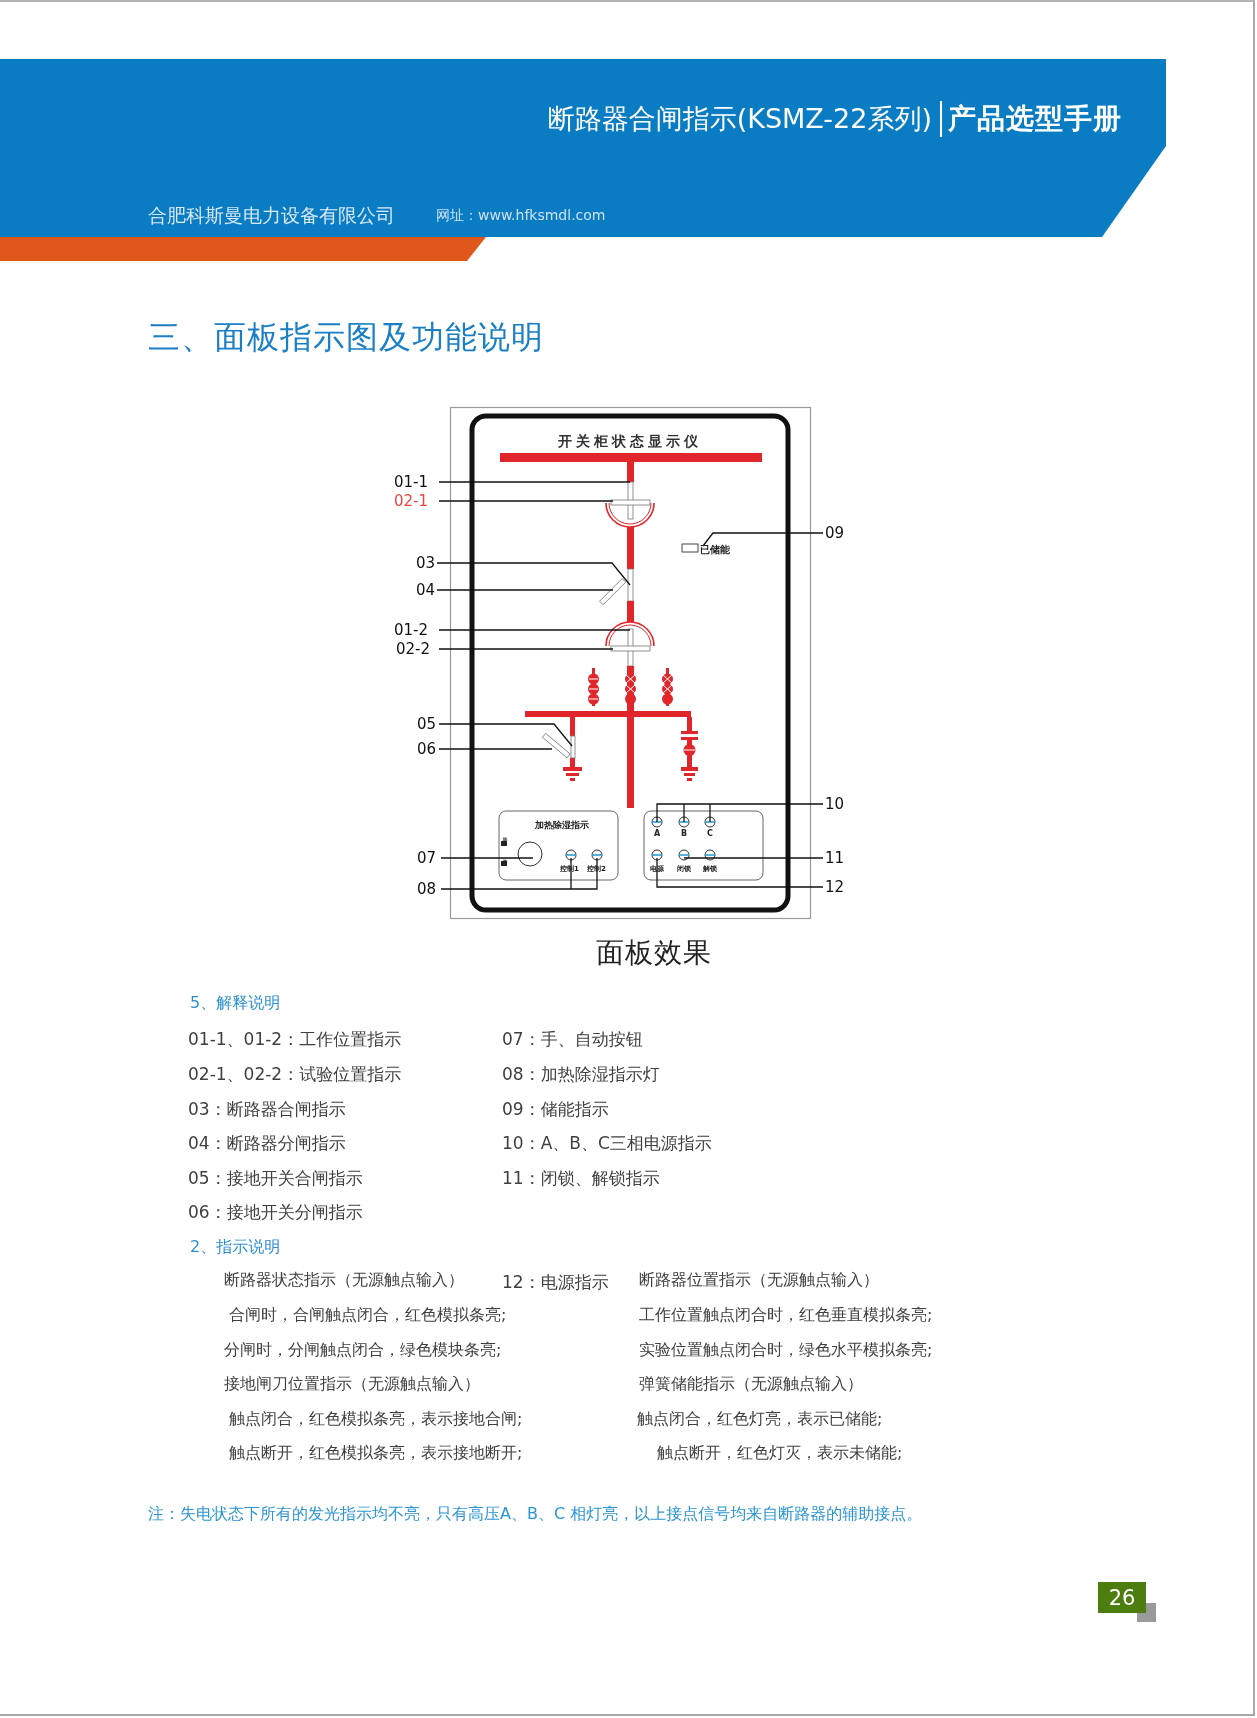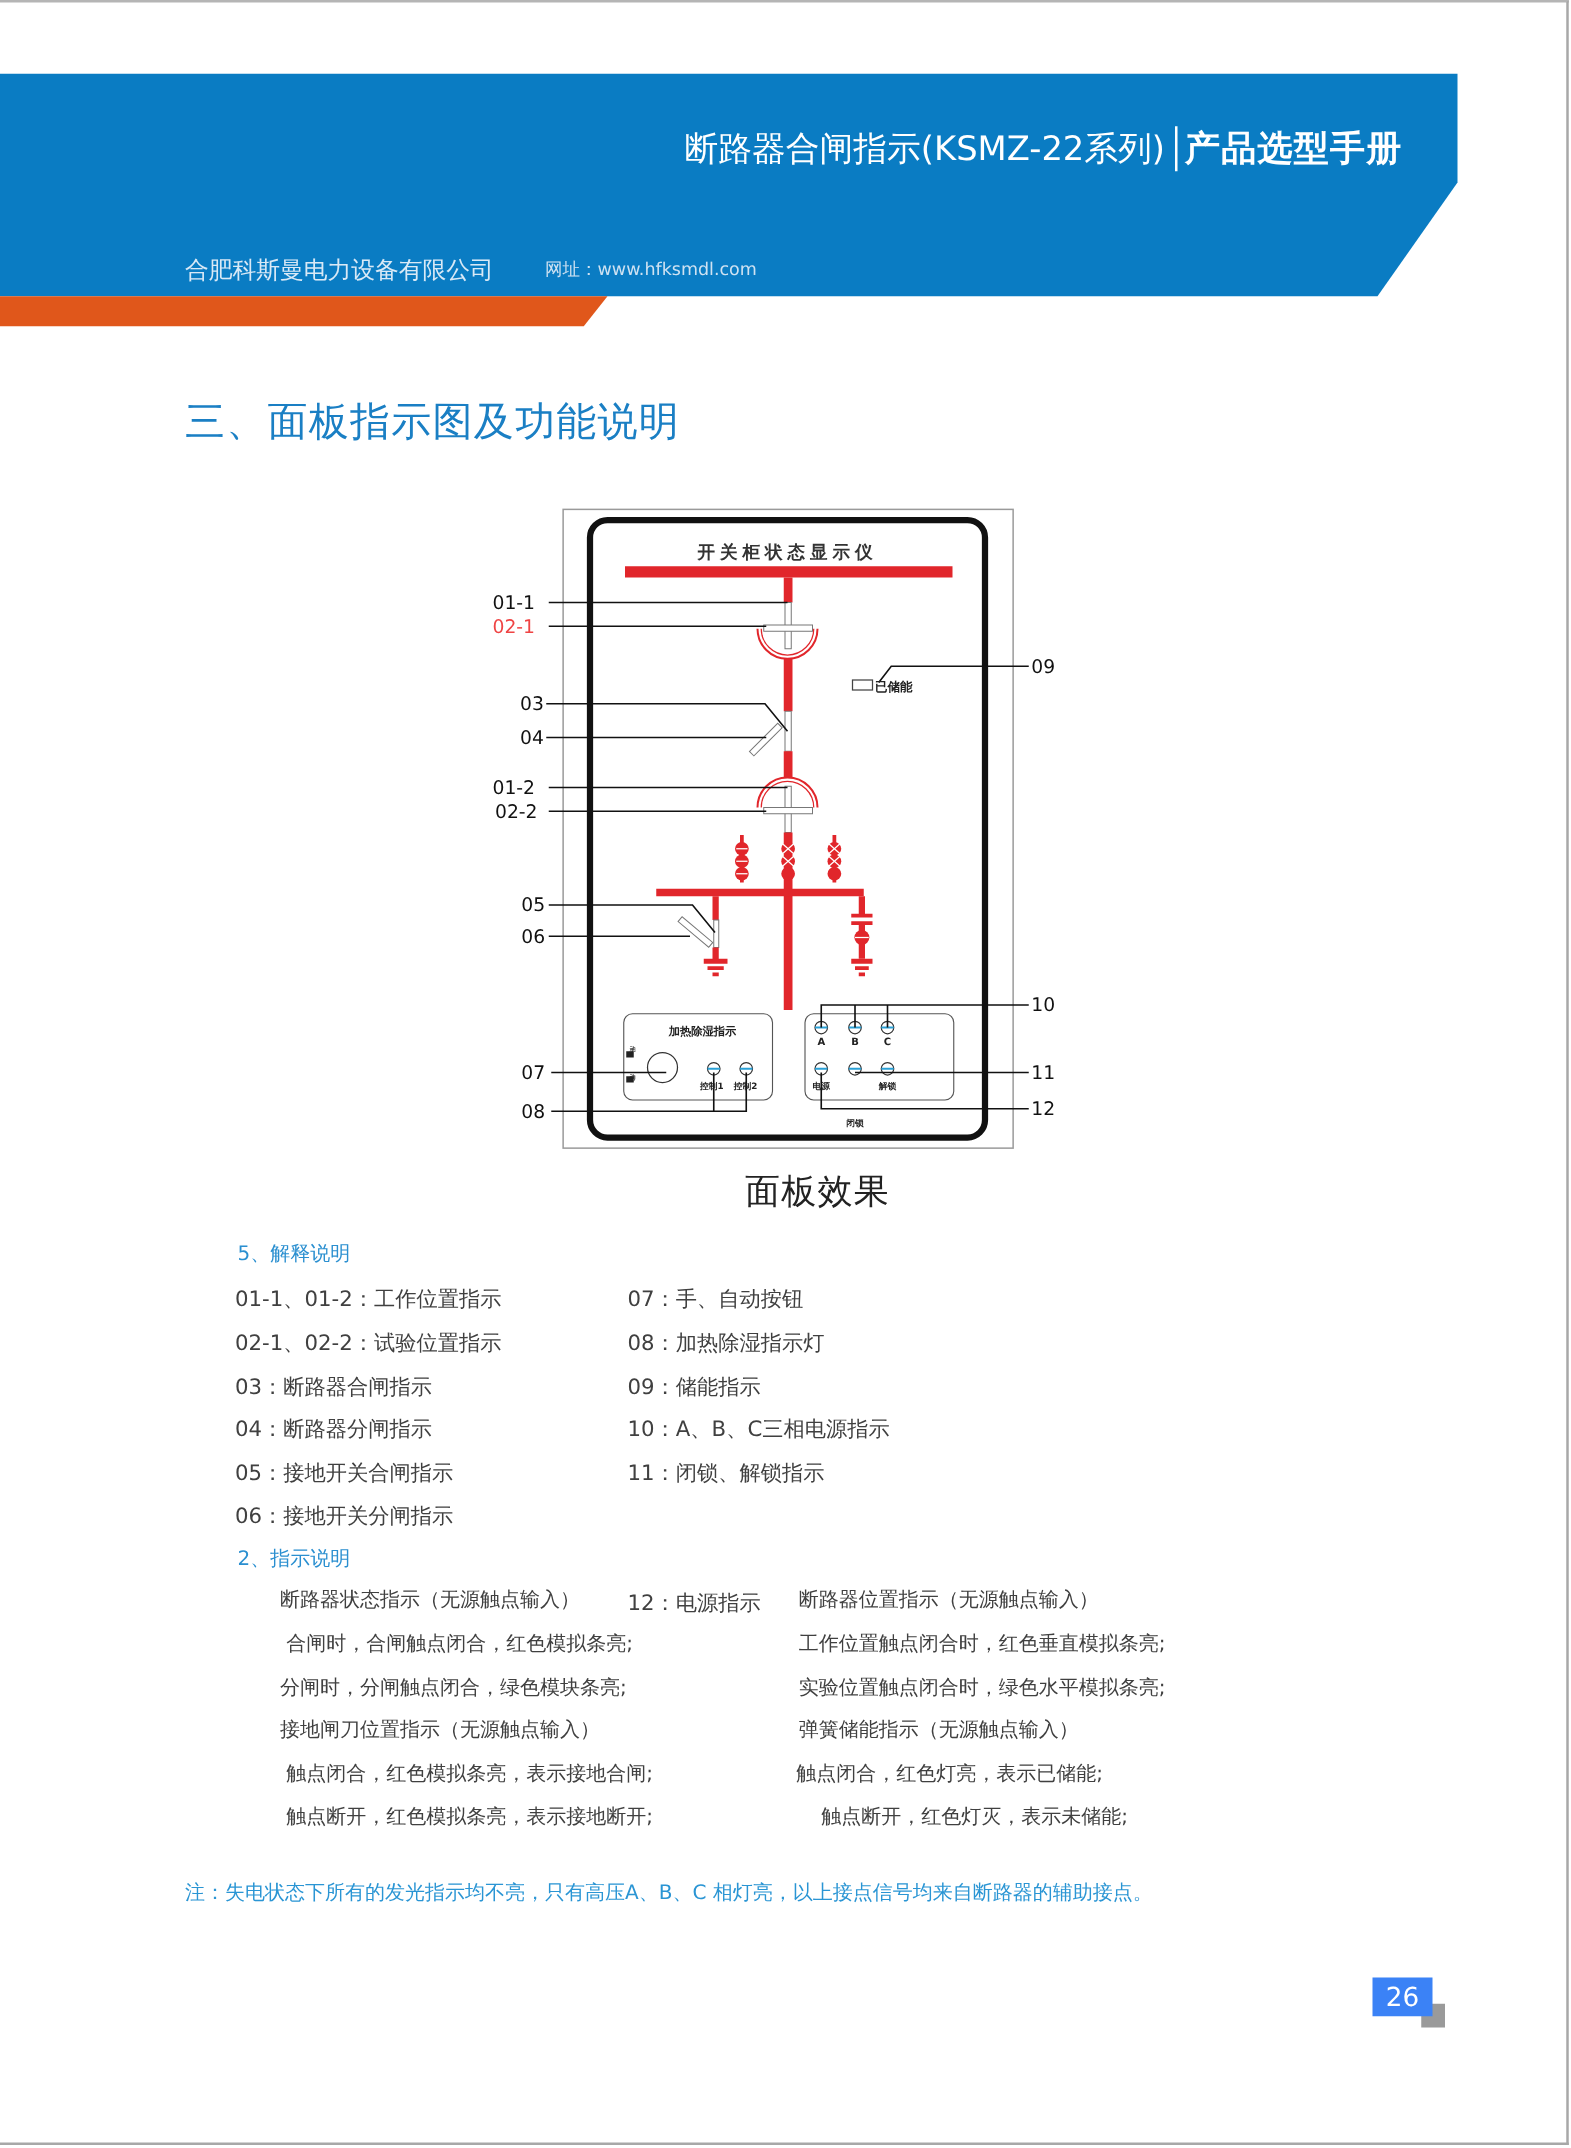--- a/index.html
+++ b/index.html
@@ -16,21 +16,21 @@
   .banner-title .manual { font-weight:bold; font-size:28px; letter-spacing:1px; }
   .company { position:absolute; left:148px; top:203px; color:#d9e9f6; font-size:19px; white-space:nowrap; }
   .website { position:absolute; left:436px; top:207px; color:#cfe2f2; font-size:14px; white-space:nowrap; }
   .section-title { position:absolute; left:148px; top:316px; color:#1a7fc4; font-size:32px; letter-spacing:1px; white-space:nowrap; }
   .diagram { position:absolute; left:380px; top:400px; width:500px; height:530px; }
   .caption { position:absolute; left:596px; top:934px; font-family:"DejaVu Serif","Liberation Serif",serif; font-size:28px; color:#222; letter-spacing:1px; }
   .sub-heading { position:absolute; left:190px; color:#2a8fd0; font-size:16px; white-space:nowrap; }
   .legend-item { position:absolute; color:#404040; font-size:17px; white-space:nowrap; }
   .ind-line { position:absolute; color:#404040; font-size:16px; white-space:nowrap;padding-left:36px; }
   .note { position:absolute; left:148px; top:1504px; color:#2a95d4; font-size:16px; white-space:nowrap; }
-  .page-num { position:absolute; left:1098px; top:1582px; width:48px; height:31px; background:#3b82f6; color:#ffffff;
+  .page-num { position:absolute; left:1098px; top:1582px; width:48px; height:31px; background:#4d7c0f; color:#ffffff;
               font-size:21px; display:flex; align-items:center; justify-content:center; z-index:2; }
   .page-num-shadow { position:absolute; left:1137px; top:1603px; width:19px; height:19px; background:#9a9a9a; z-index:1; }
 </style>
 </head>
 <body>
 
 <div class="page-frame"></div>
 
 <div class="banner">
   <svg width="1257" height="270">
@@ -187,21 +187,21 @@
   <div style="position:absolute;left:320px;top:143px;font-size:10px;font-weight:bold;color:#222;">已储能</div>
   <div style="position:absolute;left:155px;top:419px;font-size:9px;font-weight:bold;color:#222;">加热除湿指示</div>
   <div style="position:absolute;left:122px;top:433px;font-size:5px;writing-mode:vertical-rl;color:#222;">手动</div>
   <div style="position:absolute;left:122px;top:455px;font-size:5px;writing-mode:vertical-rl;color:#222;">自动</div>
   <div style="position:absolute;left:180px;top:464px;font-size:7px;font-weight:bold;color:#222;">控制1</div>
   <div style="position:absolute;left:207px;top:464px;font-size:7px;font-weight:bold;color:#222;">控制2</div>
   <div style="position:absolute;left:274px;top:429px;font-size:8px;font-weight:bold;color:#222;">A</div>
   <div style="position:absolute;left:301px;top:429px;font-size:8px;font-weight:bold;color:#222;">B</div>
   <div style="position:absolute;left:327px;top:429px;font-size:8px;font-weight:bold;color:#222;">C</div>
   <div style="position:absolute;left:270px;top:464px;font-size:7px;font-weight:bold;color:#222;">电源</div>
-  <div style="position:absolute;left:297px;top:464px;font-size:7px;font-weight:bold;color:#222;margin-top:30px;">闭锁</div>
+  <div style="position:absolute;left:297px;top:464px;font-size:7px;font-weight:bold;color:#222;">闭锁</div>
   <div style="position:absolute;left:323px;top:464px;font-size:7px;font-weight:bold;color:#222;">解锁</div>
 
   
   <div style="position:absolute;left:14px;top:73px;font-size:15px;color:#111;">01-1</div>
   <div style="position:absolute;left:14px;top:92px;font-size:15px;color:#ef4444;">02-1</div>
   <div style="position:absolute;left:36px;top:154px;font-size:15px;color:#111;text-align:center;">03</div>
   <div style="position:absolute;left:36px;top:181px;font-size:15px;color:#111;">04</div>
   <div style="position:absolute;left:14px;top:221px;font-size:15px;color:#111;">01-2</div>
   <div style="position:absolute;left:16px;top:240px;font-size:15px;color:#111;">02-2</div>
   <div style="position:absolute;left:37px;top:315px;font-size:15px;color:#111;">05</div>

